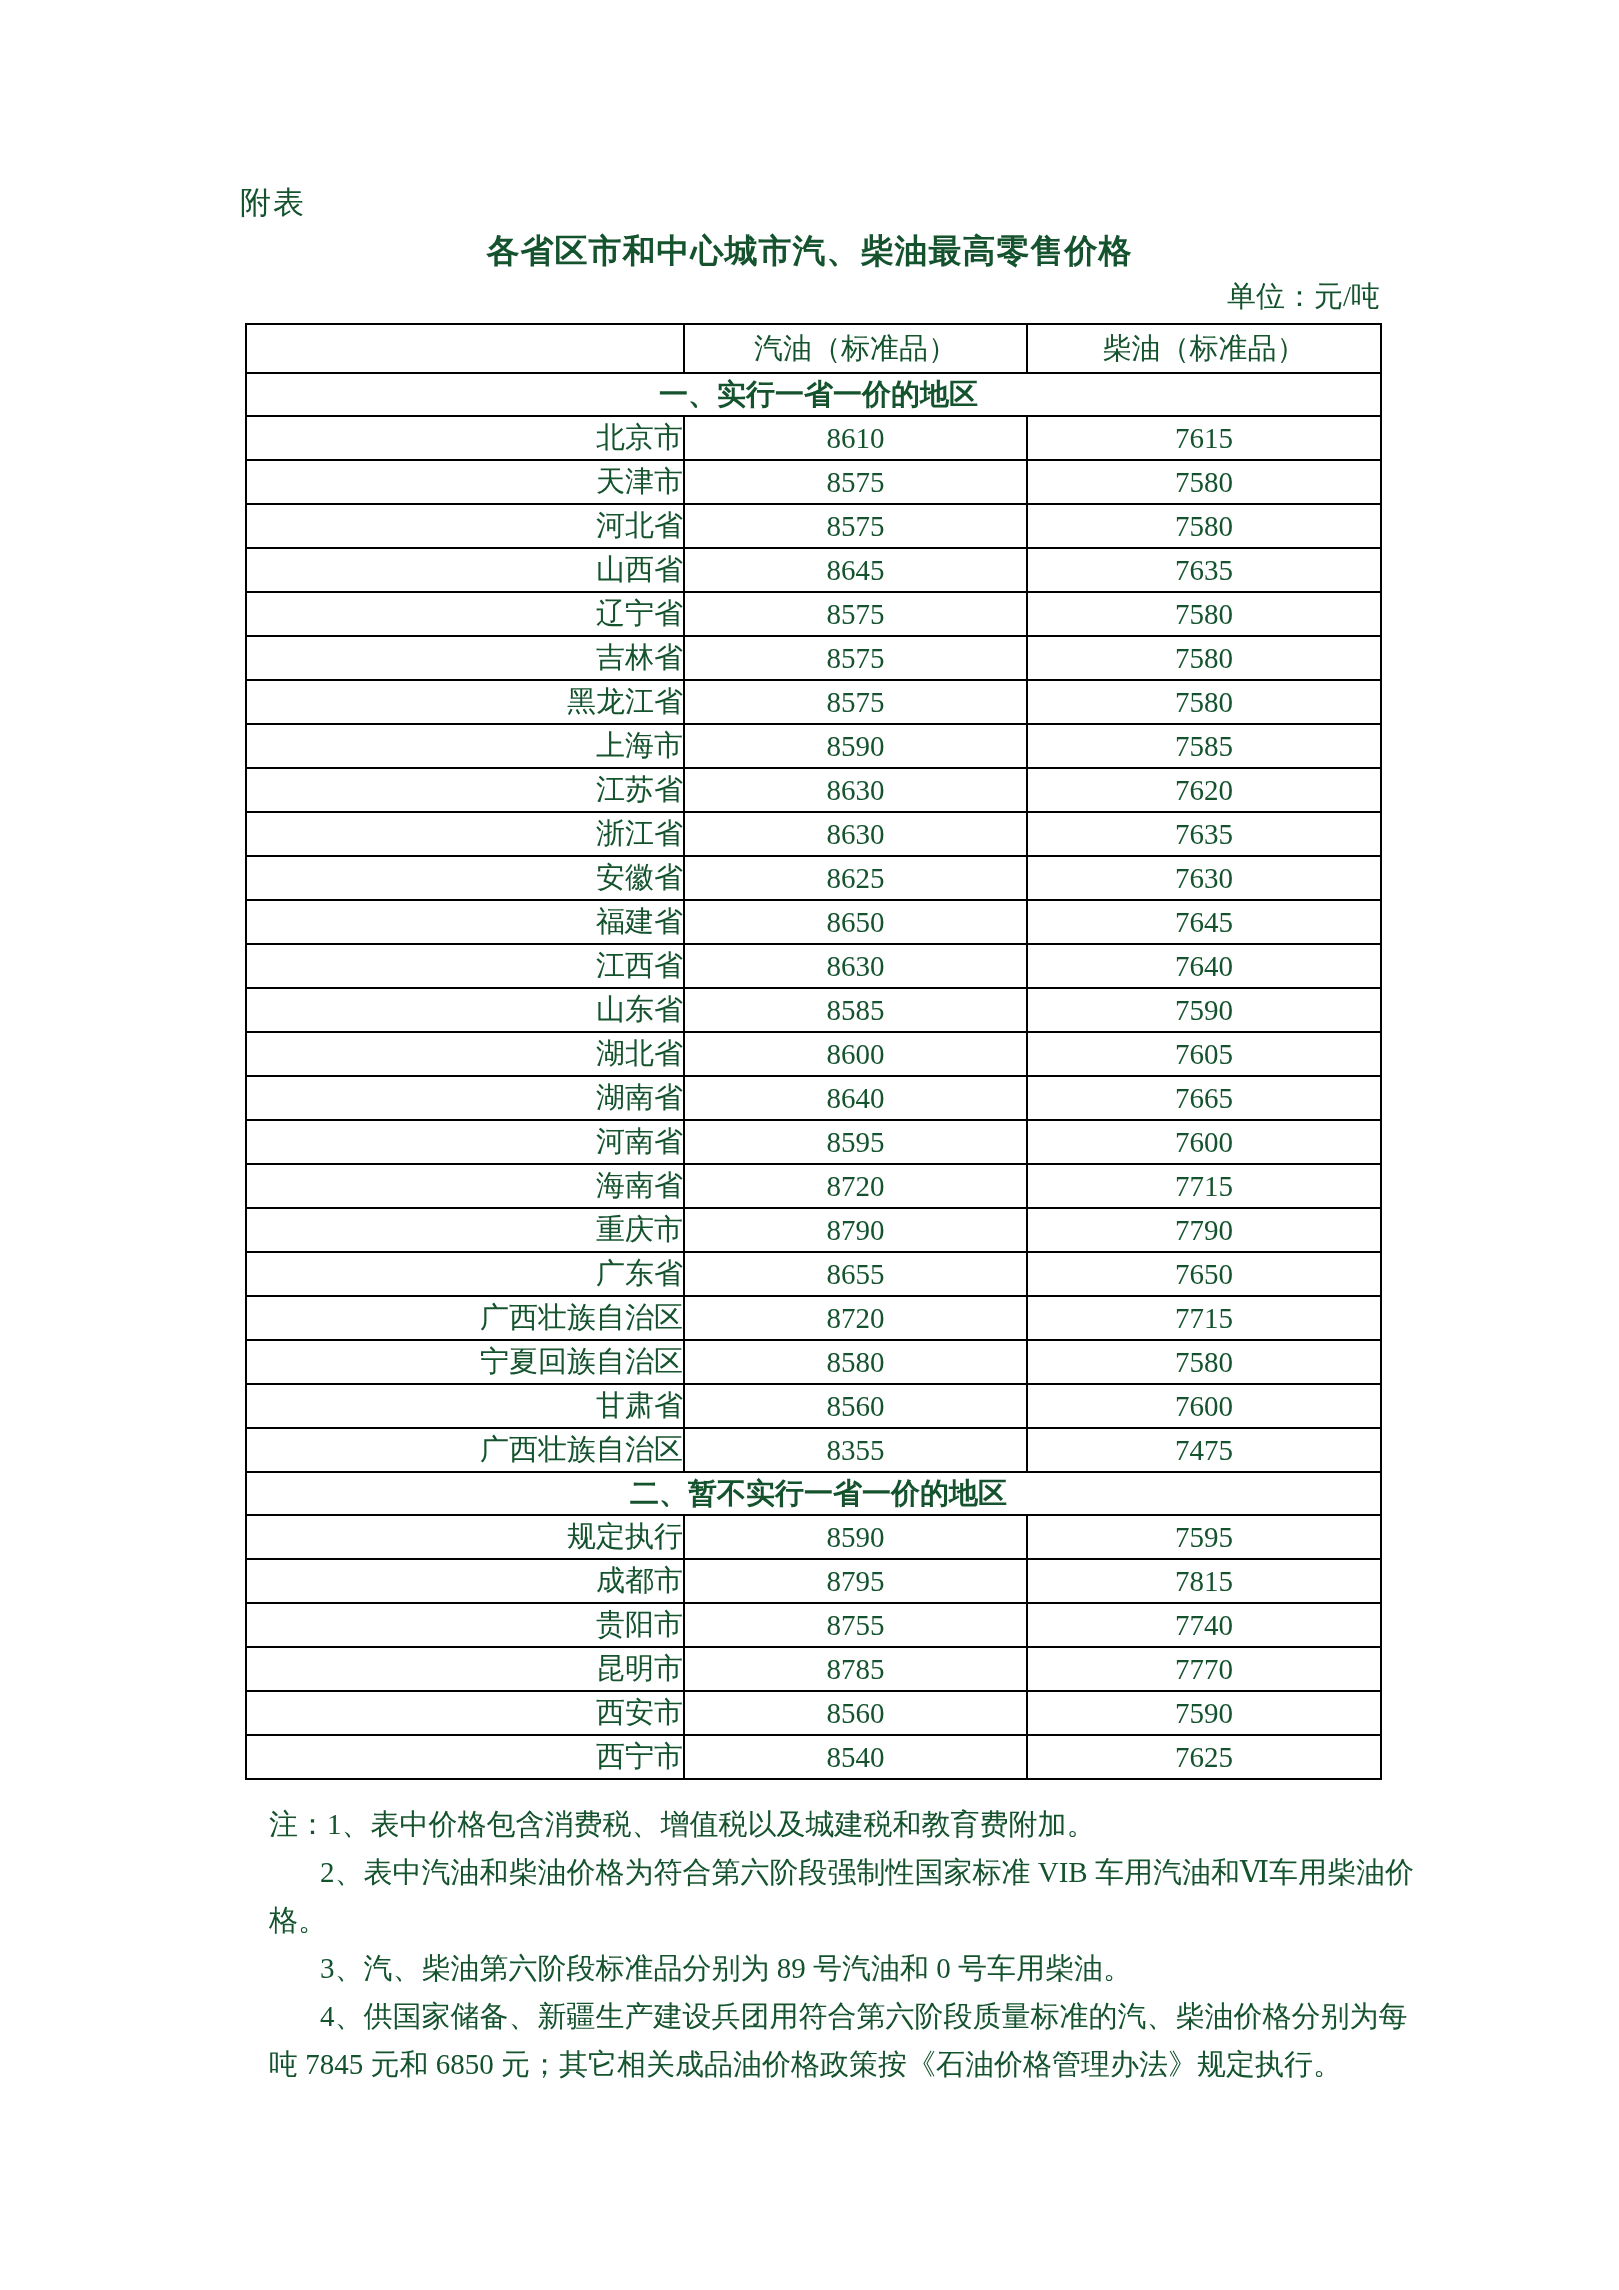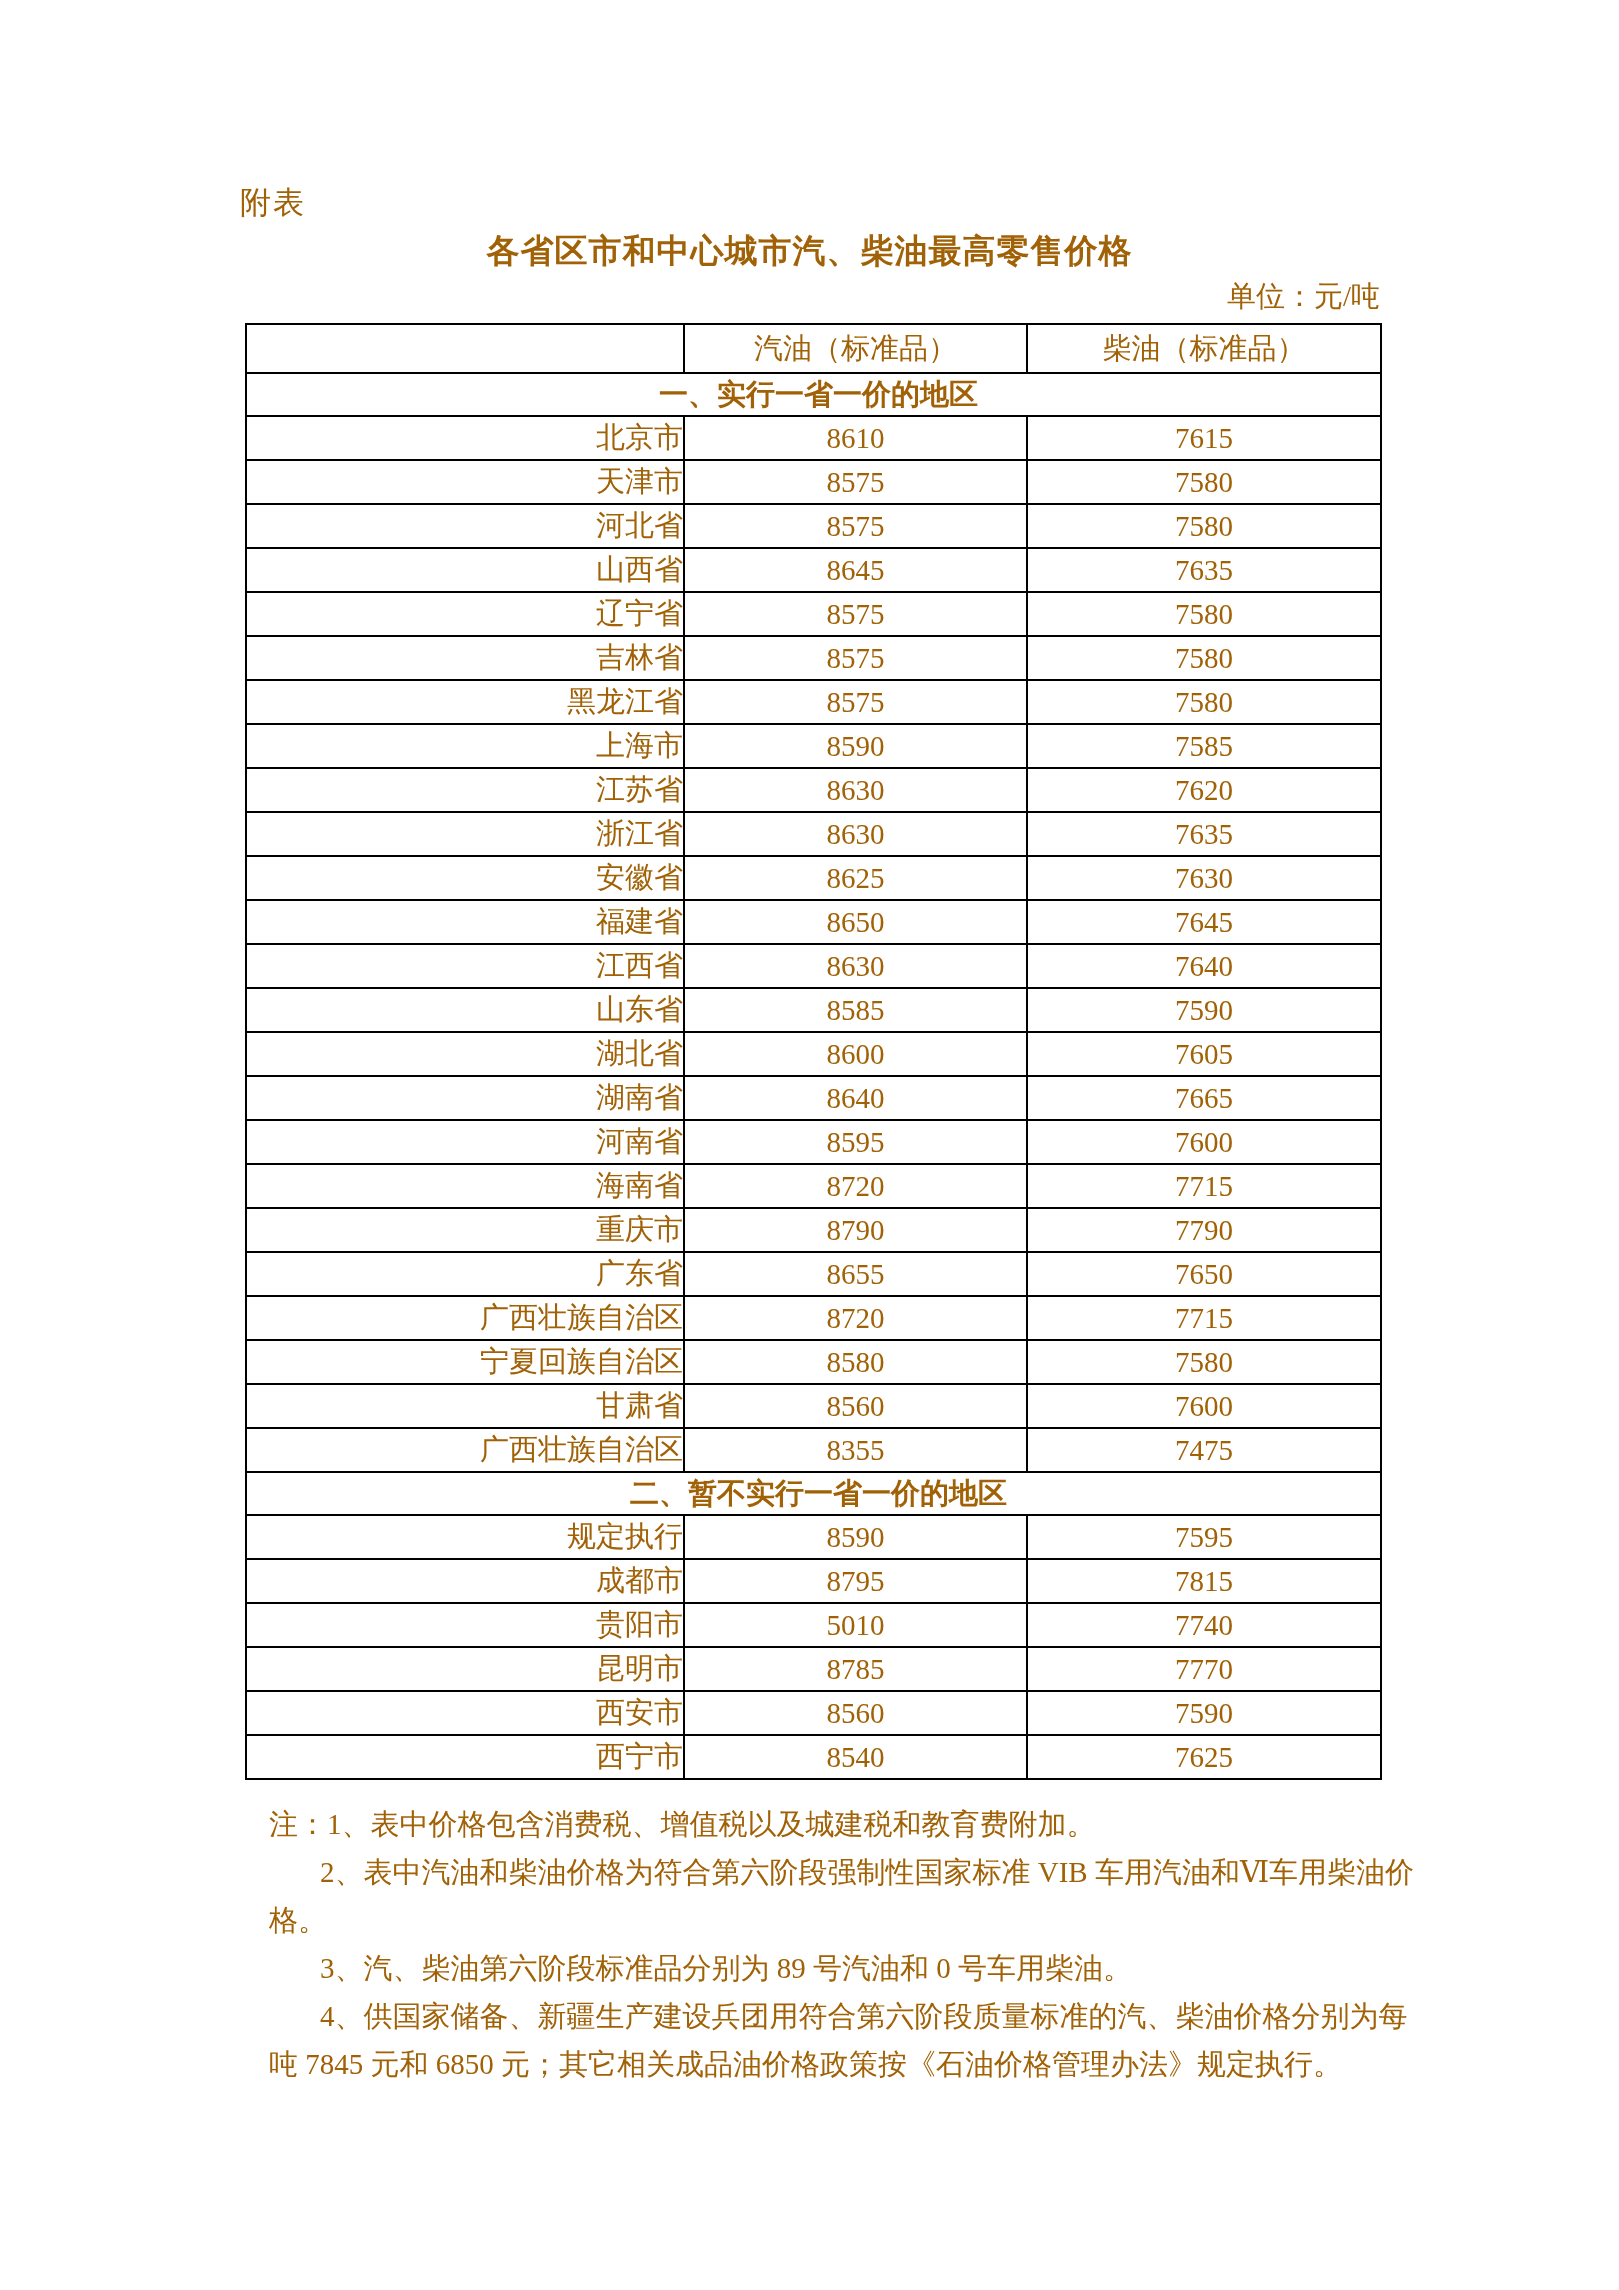--- a/index.html
+++ b/index.html
@@ -5,21 +5,21 @@
   html, body {
     margin: 0;
     padding: 0;
     background: #ffffff;
   }
   .page {
     position: relative;
     width: 1619px;
     height: 2131px;
     background: #ffffff;
-    color: #a16207;
+    color: #14532d;
     font-family: "Liberation Serif", "DejaVu Serif", serif;
     overflow: hidden;
   }
   .appendix {
     position: absolute;
     left: 240px;
     top: 182px;
     font-size: 31px;
     letter-spacing: 2px;
   }
@@ -248,21 +248,21 @@
           <td class="num">8590</td>
           <td class="num">7595</td>
         </tr>
         <tr class="data">
           <td class="region">成都市</td>
           <td class="num">8795</td>
           <td class="num">7815</td>
         </tr>
         <tr class="data">
           <td class="region">贵阳市</td>
-          <td class="num">5010</td>
+          <td class="num">8755</td>
           <td class="num">7740</td>
         </tr>
         <tr class="data">
           <td class="region">昆明市</td>
           <td class="num">8785</td>
           <td class="num">7770</td>
         </tr>
         <tr class="data">
           <td class="region">西安市</td>
           <td class="num">8560</td>

